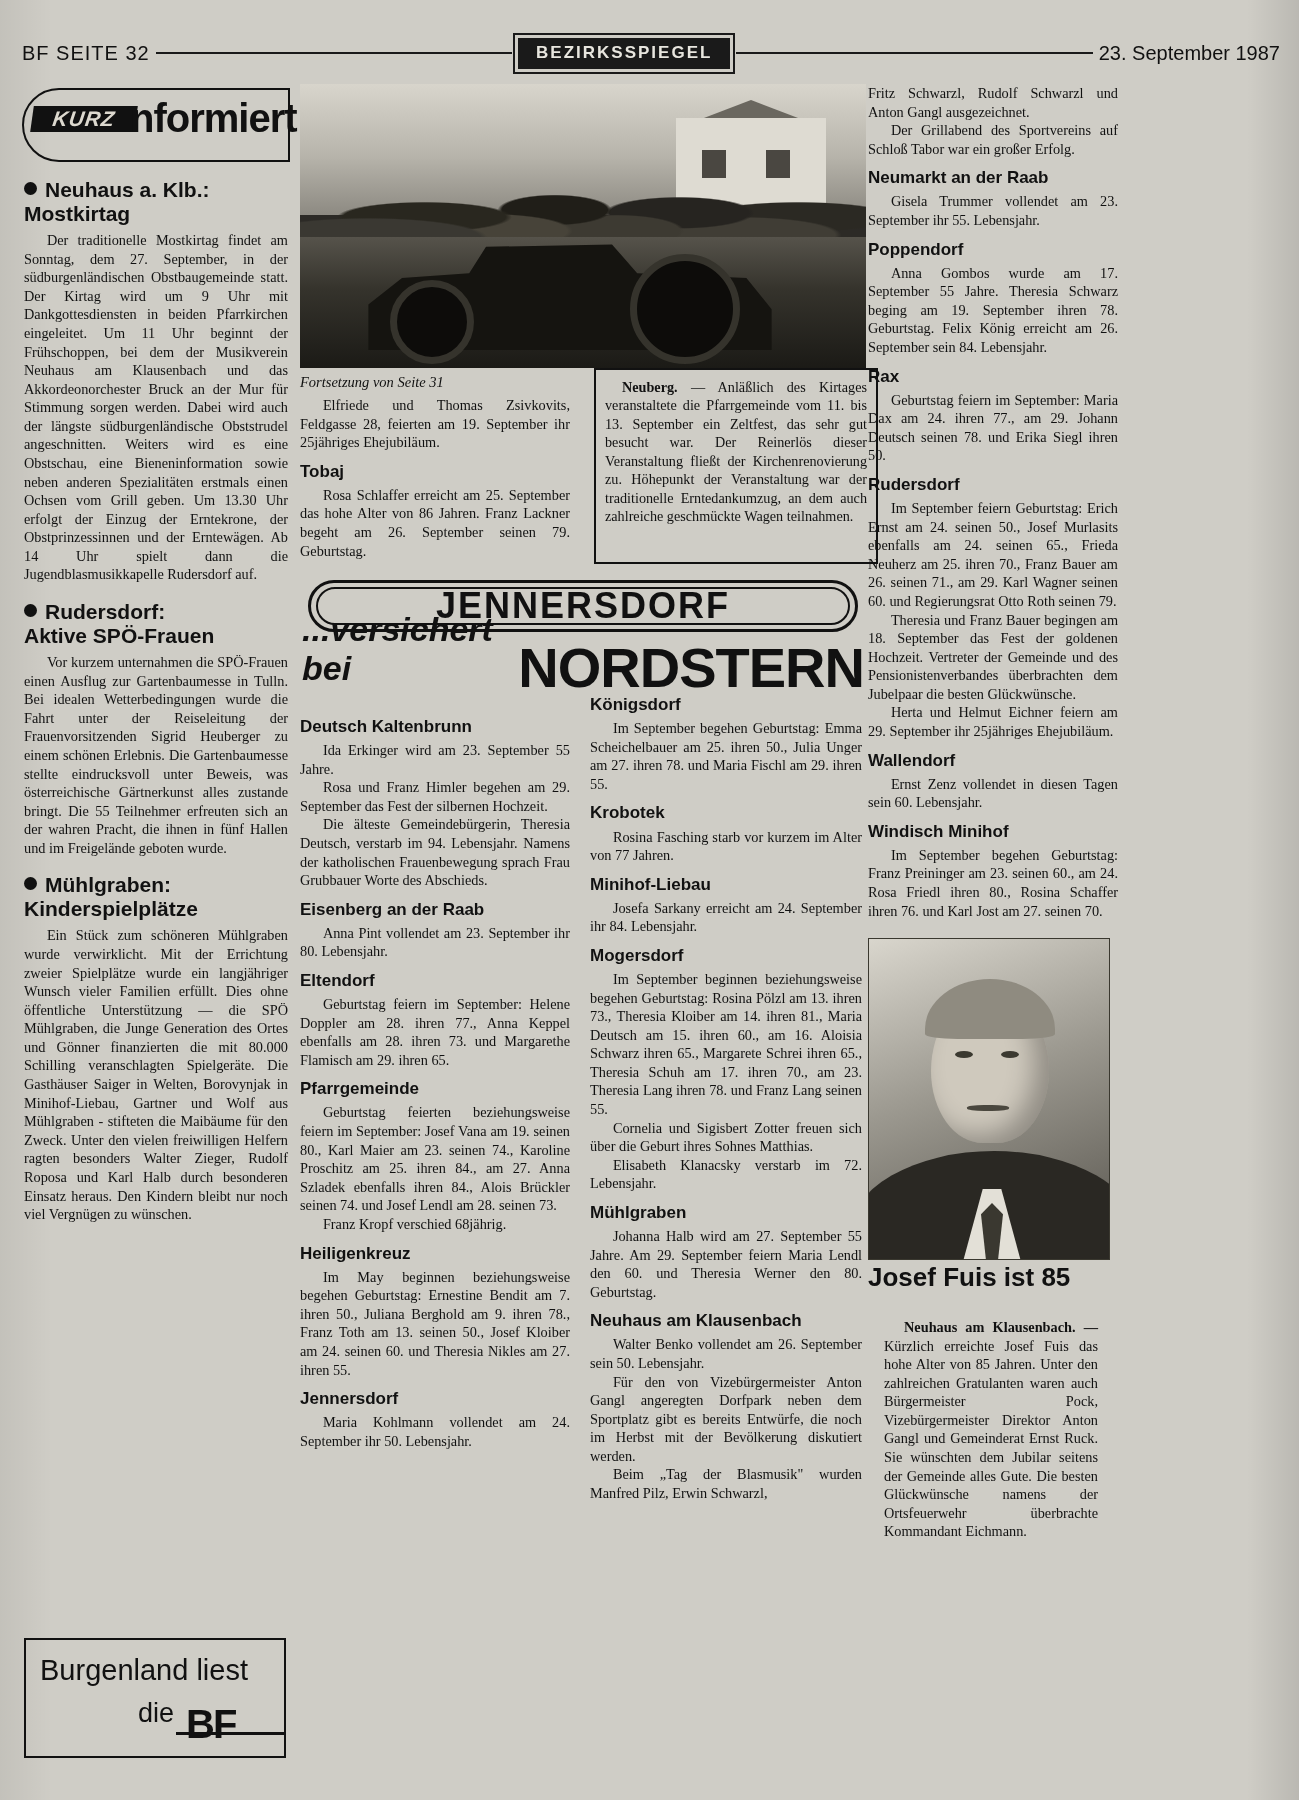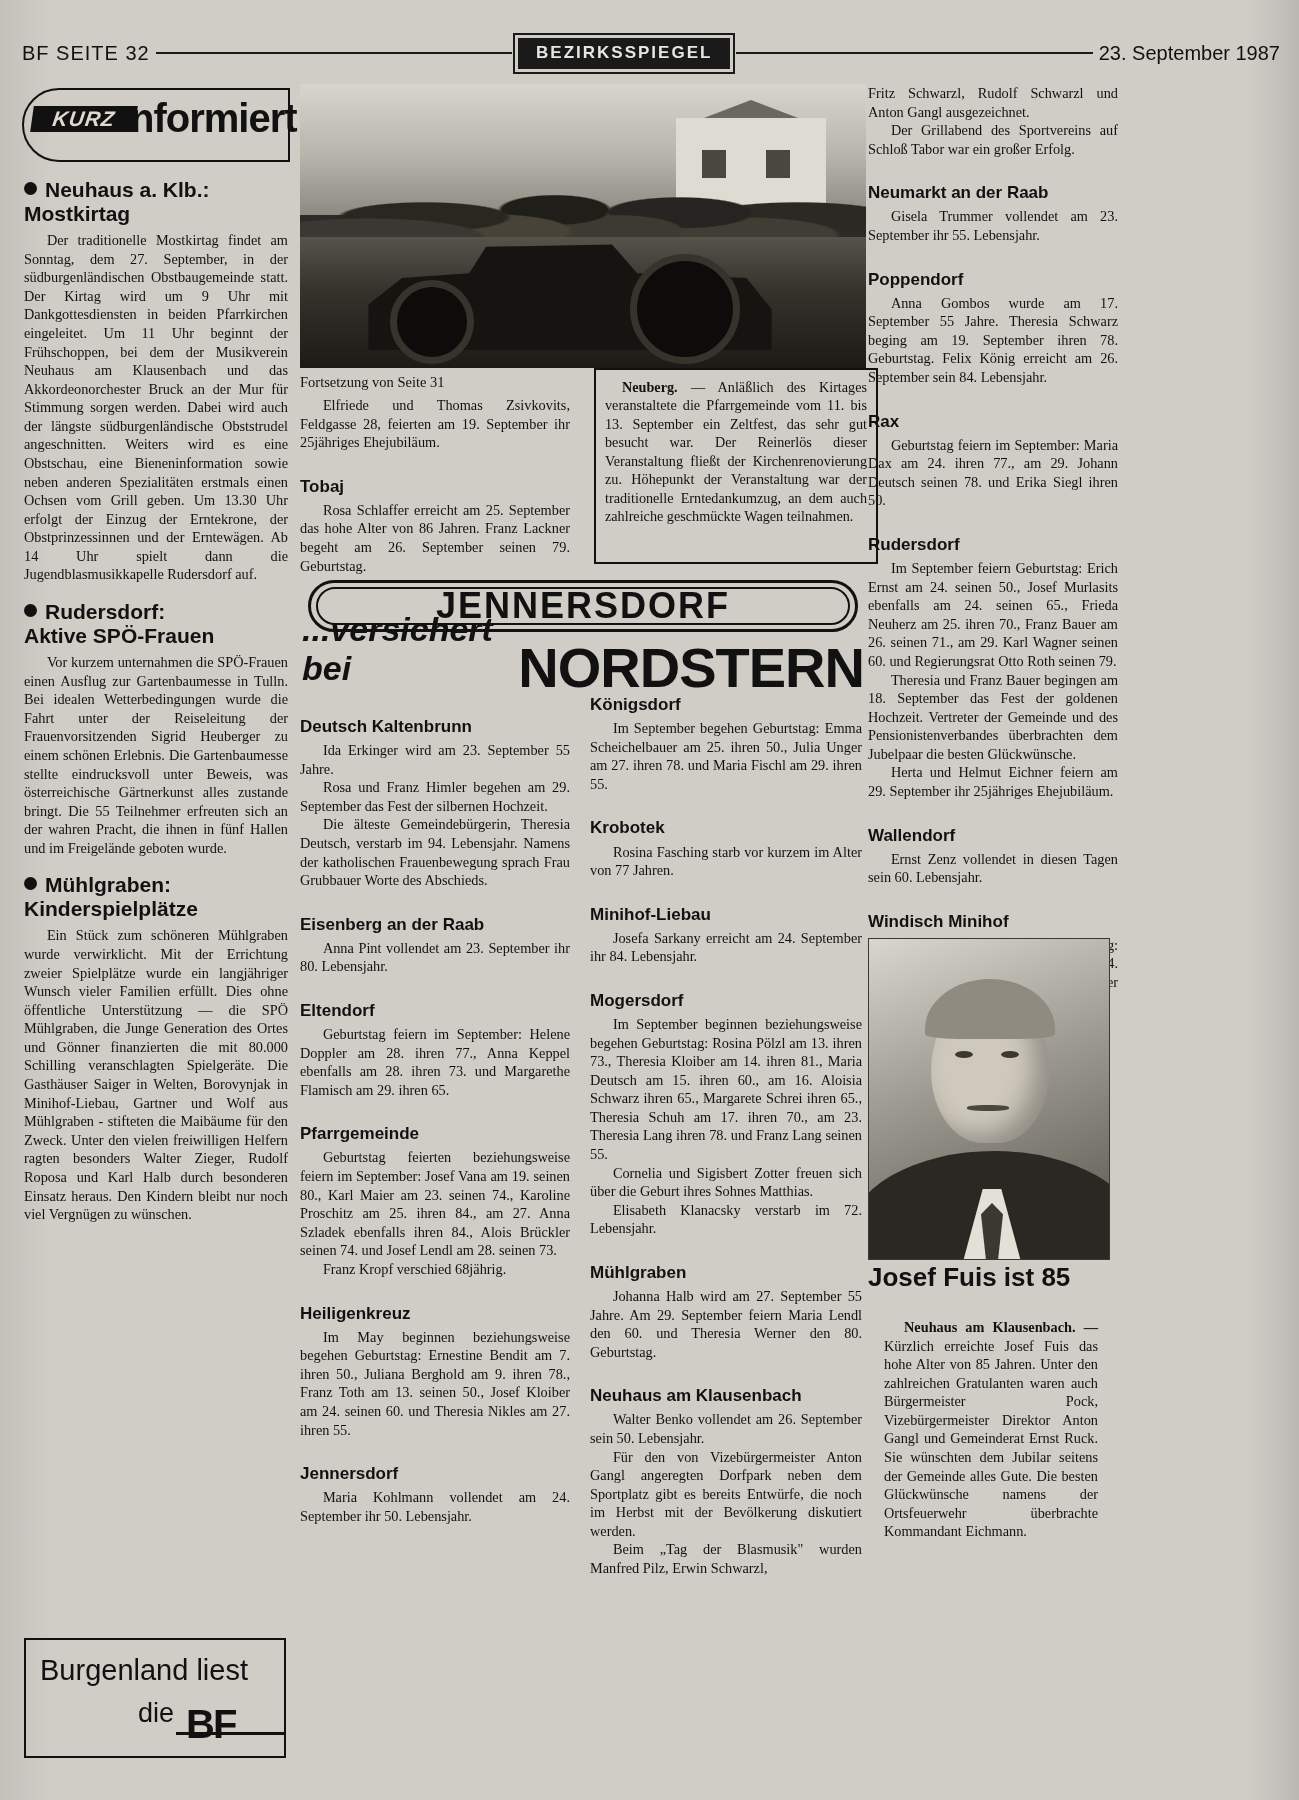--- a/index.html
+++ b/index.html
@@ -52,21 +52,21 @@
     line-height: 1.30;
     text-align: justify;
     hyphens: auto;
   }
   .col p { margin: 0; text-indent: 1.6em; }
   .col p.noind { text-indent: 0; }
   h3.sec {
     font-family: "Liberation Sans", sans-serif;
     font-weight: bold;
     font-size: 17px;
-    margin: 24px 0 3px 0;
+    margin: 9px 0 3px 0;
     text-align: left;
   }
   h3.sec.first { margin-top: 0; }
   
   .kurz {
     position: absolute; left: 22px; top: 88px; width: 268px; height: 80px;
   }
   .kurz-box {
     position: absolute; left: 0; top: 0; width: 268px; height: 74px;
     border: 2px solid #111; border-radius: 38px 0 0 38px;
@@ -140,21 +140,21 @@
     clip-path: polygon(2% 62%, 10% 40%, 26% 36%, 30% 14%, 60% 12%, 66% 36%, 92% 40%, 98% 66%, 98% 100%, 2% 100%);
   }
   .photo .wheel1, .photo .wheel2 {
     position: absolute; border-radius: 50%; background: #0d0c0a;
     border: 7px solid #35332c; bottom: 4px;
   }
   .photo .wheel1 { left: 90px; width: 70px; height: 70px; }
   .photo .wheel2 { left: 330px; width: 96px; height: 96px; }
   .caption-it {
     position: absolute; left: 300px; top: 374px; width: 270px;
-    font-size: 14.5px;
+    font-style: italic; font-size: 14.5px;
   }
   
   .neuberg-box {
     position: absolute; left: 594px; top: 368px; width: 284px; height: 196px;
     border: 2px solid #111; box-sizing: border-box; padding: 8px 9px;
     font-size: 14.2px; line-height: 1.30; text-align: justify;
   }
   .neuberg-box p { margin: 0; text-indent: 1.2em; }
   .neuberg-box b { font-family: "Liberation Serif", serif; }
   

